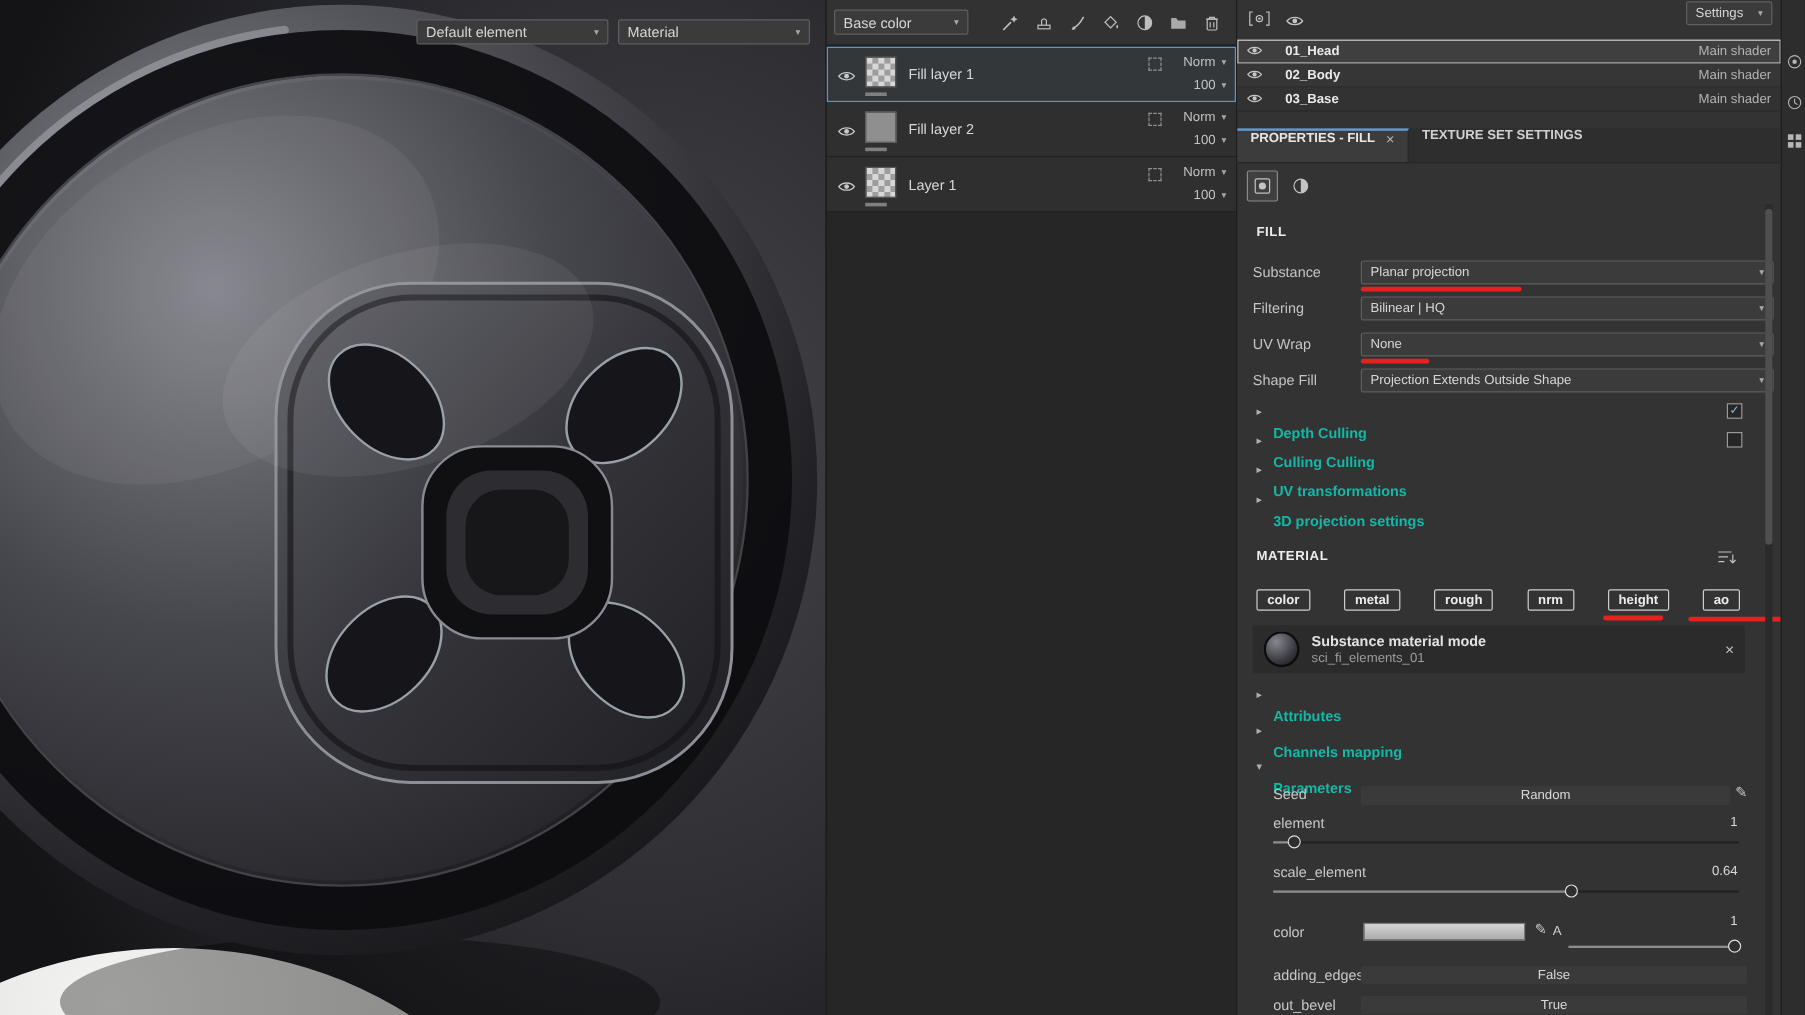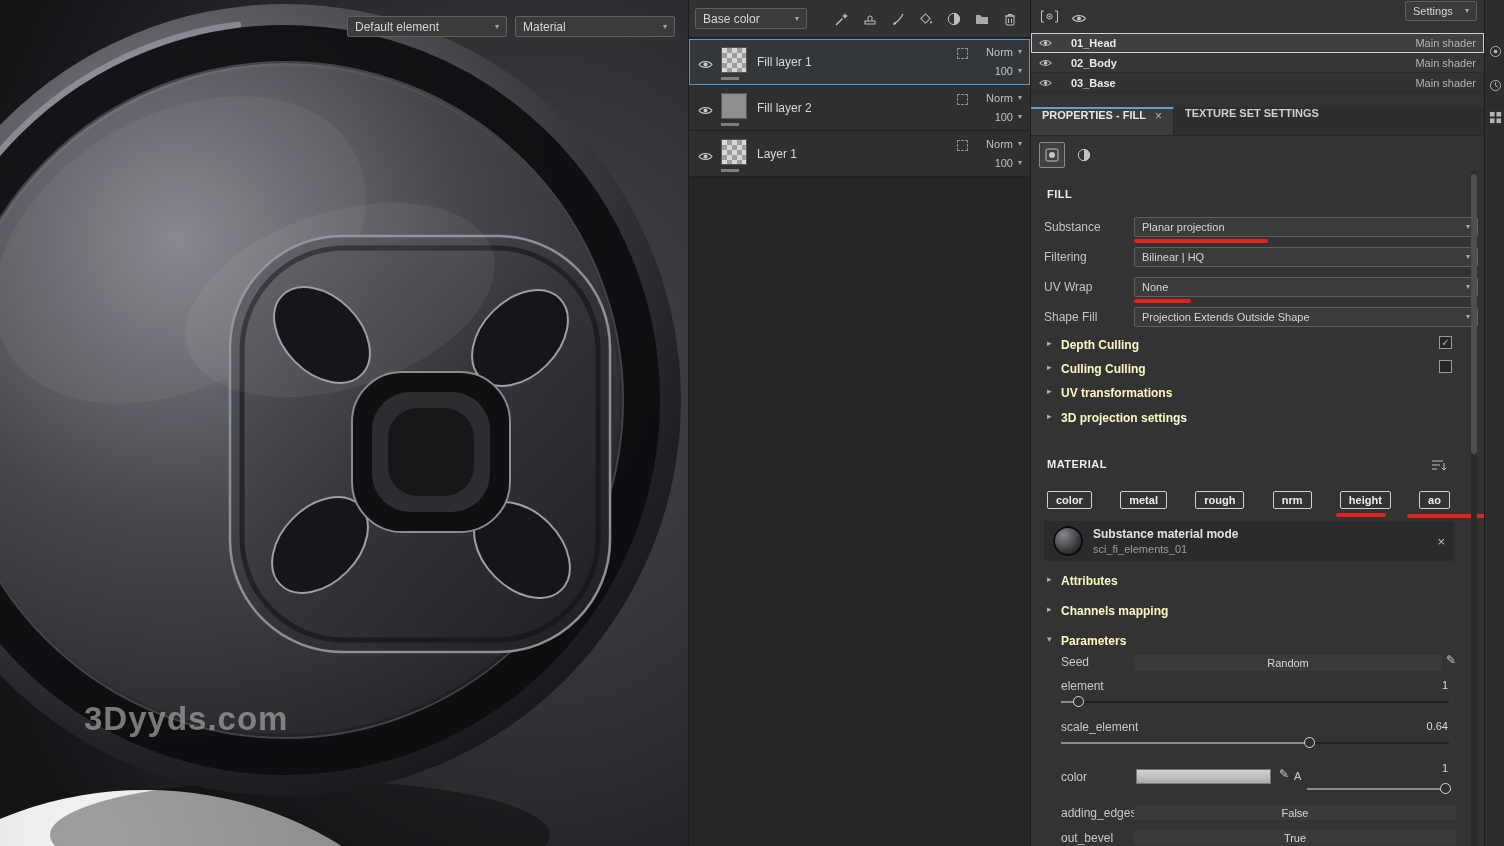--- a/index.html
+++ b/index.html
@@ -55,21 +55,21 @@
 
   .mode-btn{position:absolute;width:26px;height:26px;display:flex;align-items:center;justify-content:center;
             border:1px solid transparent;border-radius:2px}
   .mode-btn.selected{border-color:#8a8a8a;background:#3f3f3f}
 
   .sec-title{position:absolute;font-size:11px;font-weight:bold;color:#ececec;letter-spacing:.5px}
   .form-label{position:absolute;left:13px;font-size:12px;color:#c4c4c4;line-height:20px}
   .form-dd{position:absolute;left:103px;width:344px;height:20px;font-size:11px}
   .collapse-row{position:absolute;left:0;right:0;height:22px}
   .collapse-row .chev{position:absolute;left:16px;top:4px;font-size:9px;color:#b0b0b0}
-  .collapse-row .clabel{position:absolute;left:30px;top:4px;font-size:12px;font-weight:bold;color:#fef9c3}
+  .collapse-row .clabel{position:absolute;left:30px;top:20px;font-size:12px;font-weight:bold;color:#14b8a6}
   .checkbox{position:absolute;left:408px;width:13px;height:13px;border:1px solid #9a9a9a;background:#262626;
             font-size:10px;line-height:11px;text-align:center;color:#8fb7d9}
 
   .chan{border:1px solid #cfcfcf;border-radius:2px;color:#ececec;font-size:11px;font-weight:bold;
         padding:2px 8px;background:transparent;cursor:default}
   .mat-card{position:absolute;left:13px;top:521px;width:410px;height:40px;background:#2b2b2b;border-radius:2px;
             display:flex;align-items:center;padding:0 9px}
   .mat-thumb{width:30px;height:30px;border-radius:50%;
              background:radial-gradient(circle at 35% 30%,#87878f,#3a3a40 55%,#141416 90%);
              box-shadow:inset 0 0 0 2px #0c0c0e}
@@ -141,21 +141,20 @@
       <rect x="242" y="248" width="356" height="392" rx="102" fill="none" stroke="#121215" stroke-width="5" opacity="0.6"></rect>
       <ellipse cx="340" cy="300" rx="160" ry="88" fill="#ffffff" opacity="0.06" transform="rotate(-18 340 300)"></ellipse>
       <ellipse cx="322" cy="335" rx="56" ry="38" transform="rotate(45 322 335)" fill="#16161a" stroke="#9aa0a8" stroke-width="2"></ellipse>
       <ellipse cx="520" cy="338" rx="56" ry="38" transform="rotate(-45 520 338)" fill="#16161a" stroke="#9aa0a8" stroke-width="2"></ellipse>
       <ellipse cx="320" cy="545" rx="56" ry="38" transform="rotate(-45 320 545)" fill="#16161a" stroke="#9aa0a8" stroke-width="2"></ellipse>
       <ellipse cx="522" cy="550" rx="56" ry="38" transform="rotate(45 522 550)" fill="#16161a" stroke="#9aa0a8" stroke-width="2"></ellipse>
       <rect x="352" y="372" width="158" height="160" rx="50" fill="#101013" stroke="#898b93" stroke-width="2"></rect>
       <rect x="372" y="392" width="118" height="120" rx="38" fill="#2c2c31"></rect>
       <rect x="388" y="408" width="86" height="88" rx="30" fill="#17171a"></rect>
     </svg>
-    <div class="watermark">3Dyyds.com</div>
     <div class="dd abs" style="left:347px;top:16px;width:160px">
       <span class="lbl">Default element</span>
       <span class="caret">▾</span>
     </div>
     <div class="dd abs" style="left:515px;top:16px;width:160px">
       <span class="lbl">Material</span>
       <span class="caret">▾</span>
     </div>
   </div>
 

